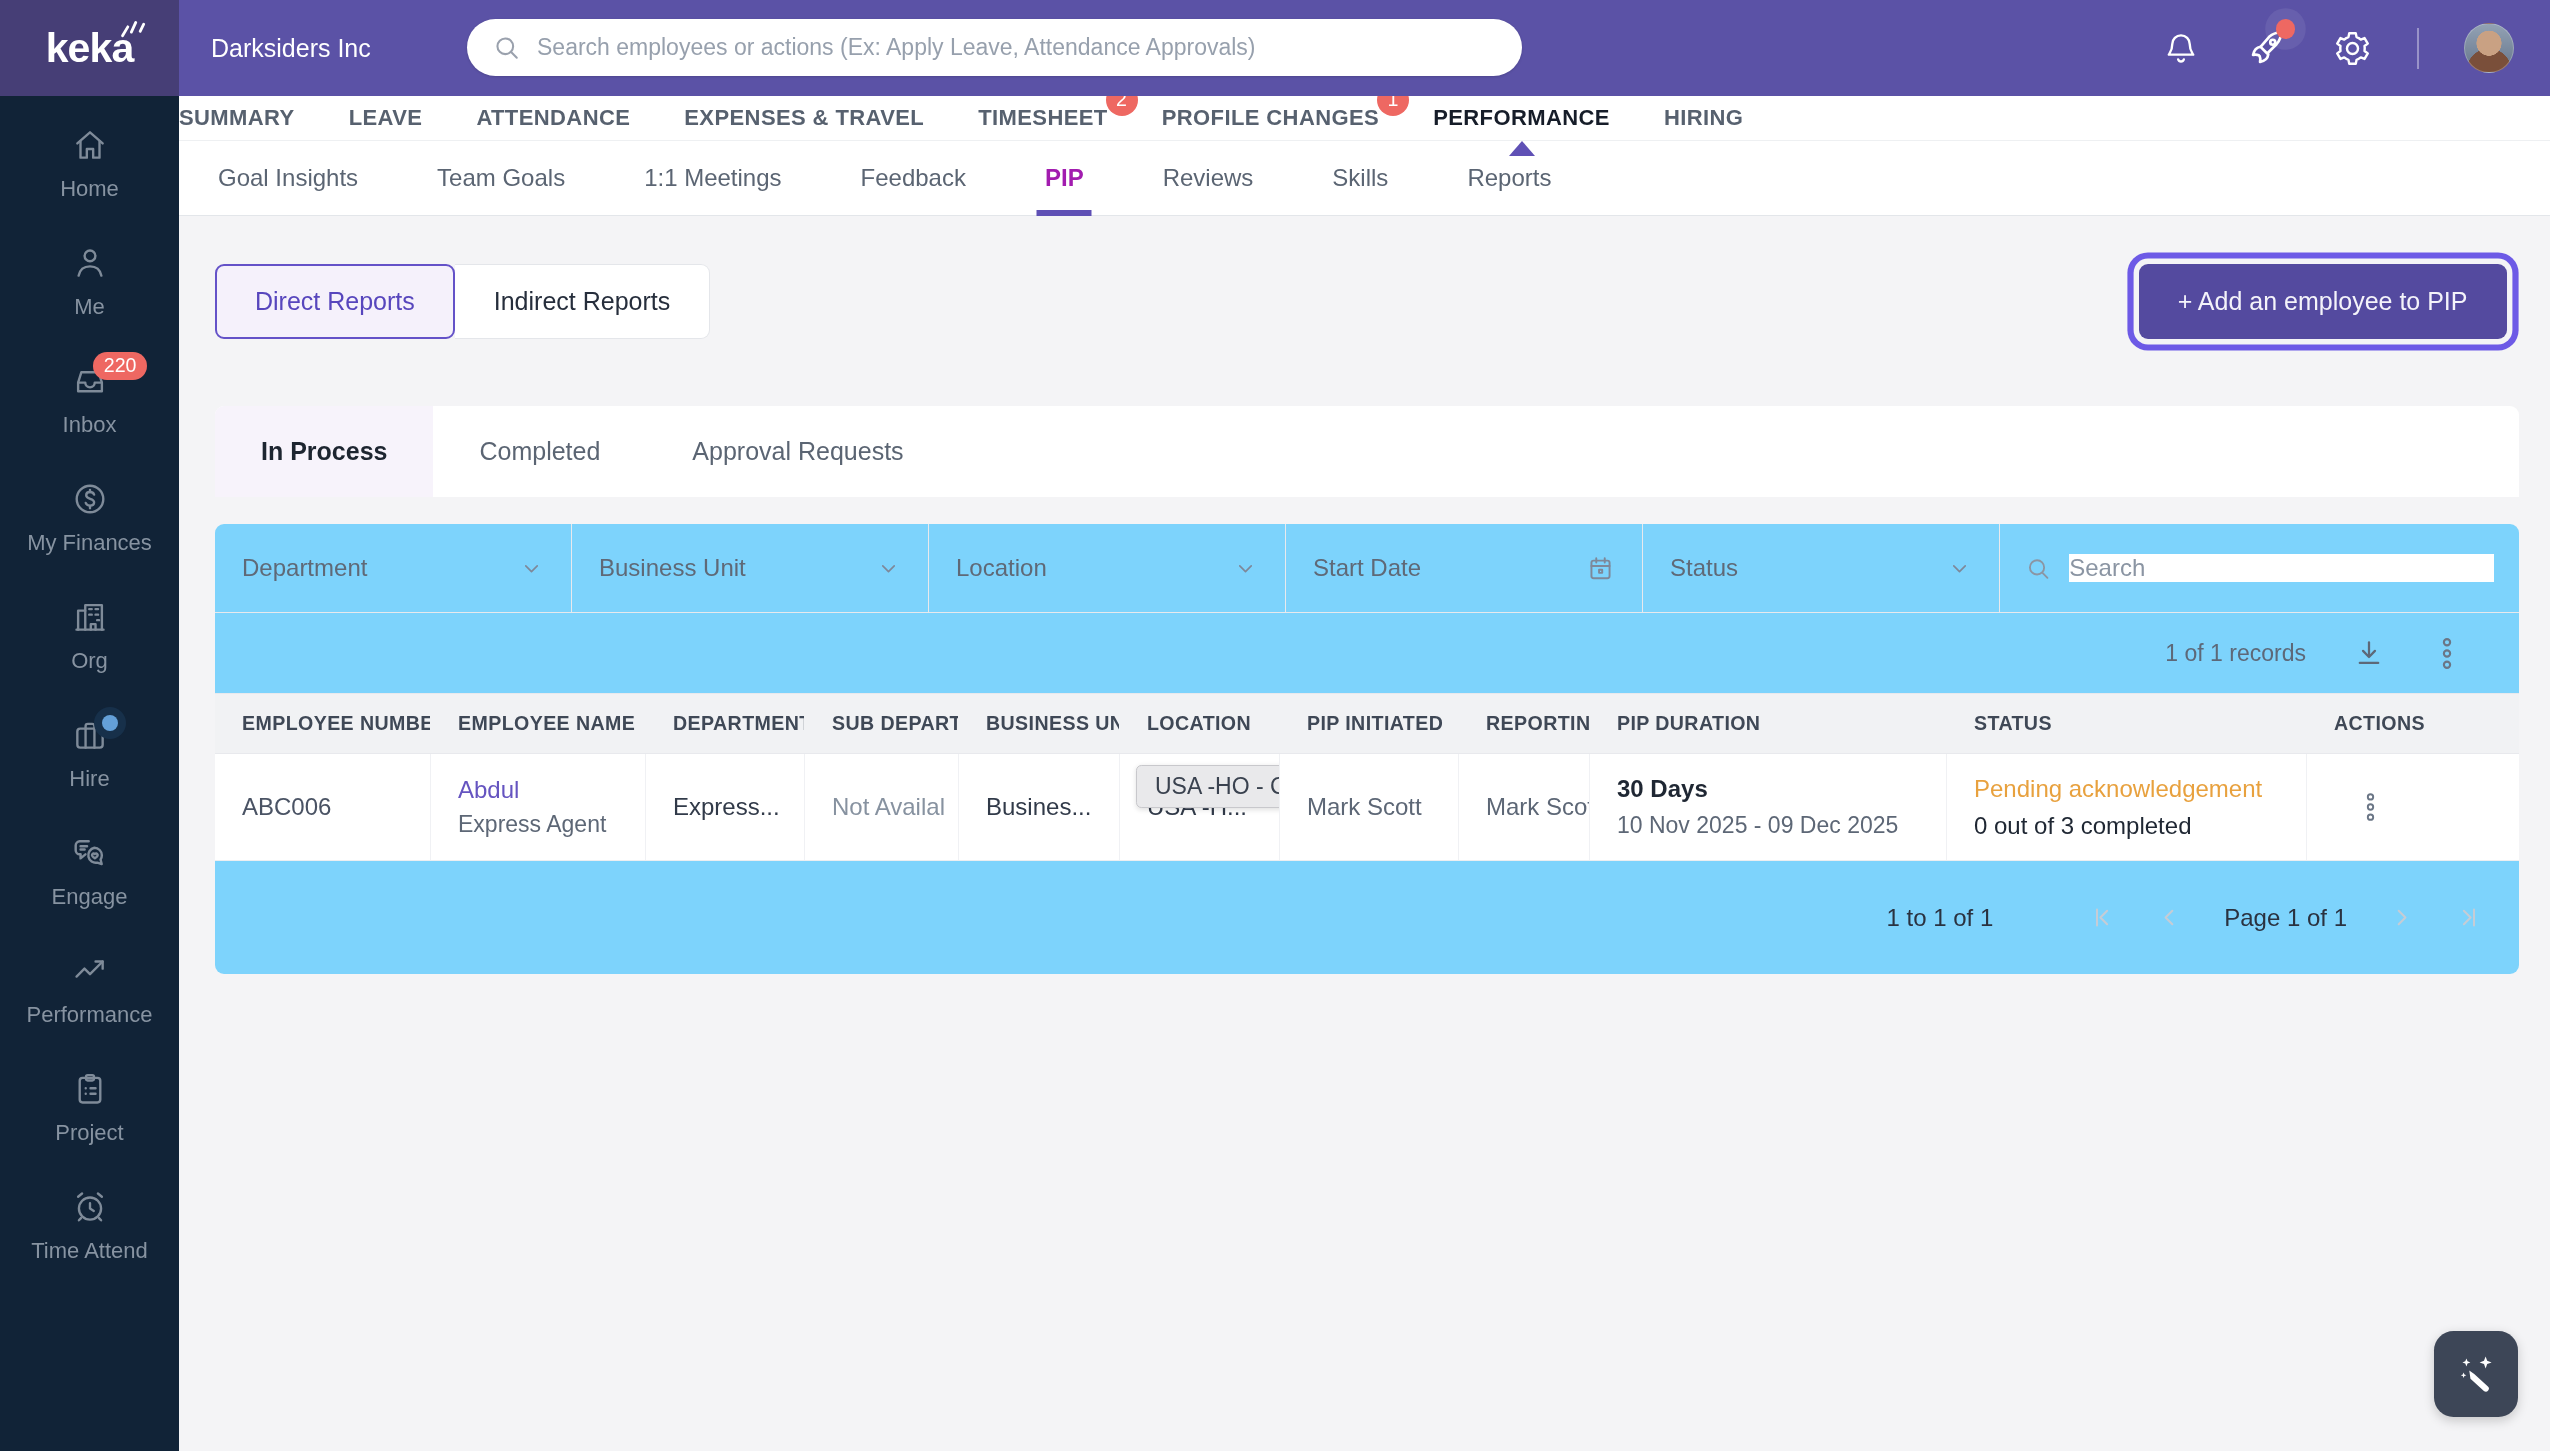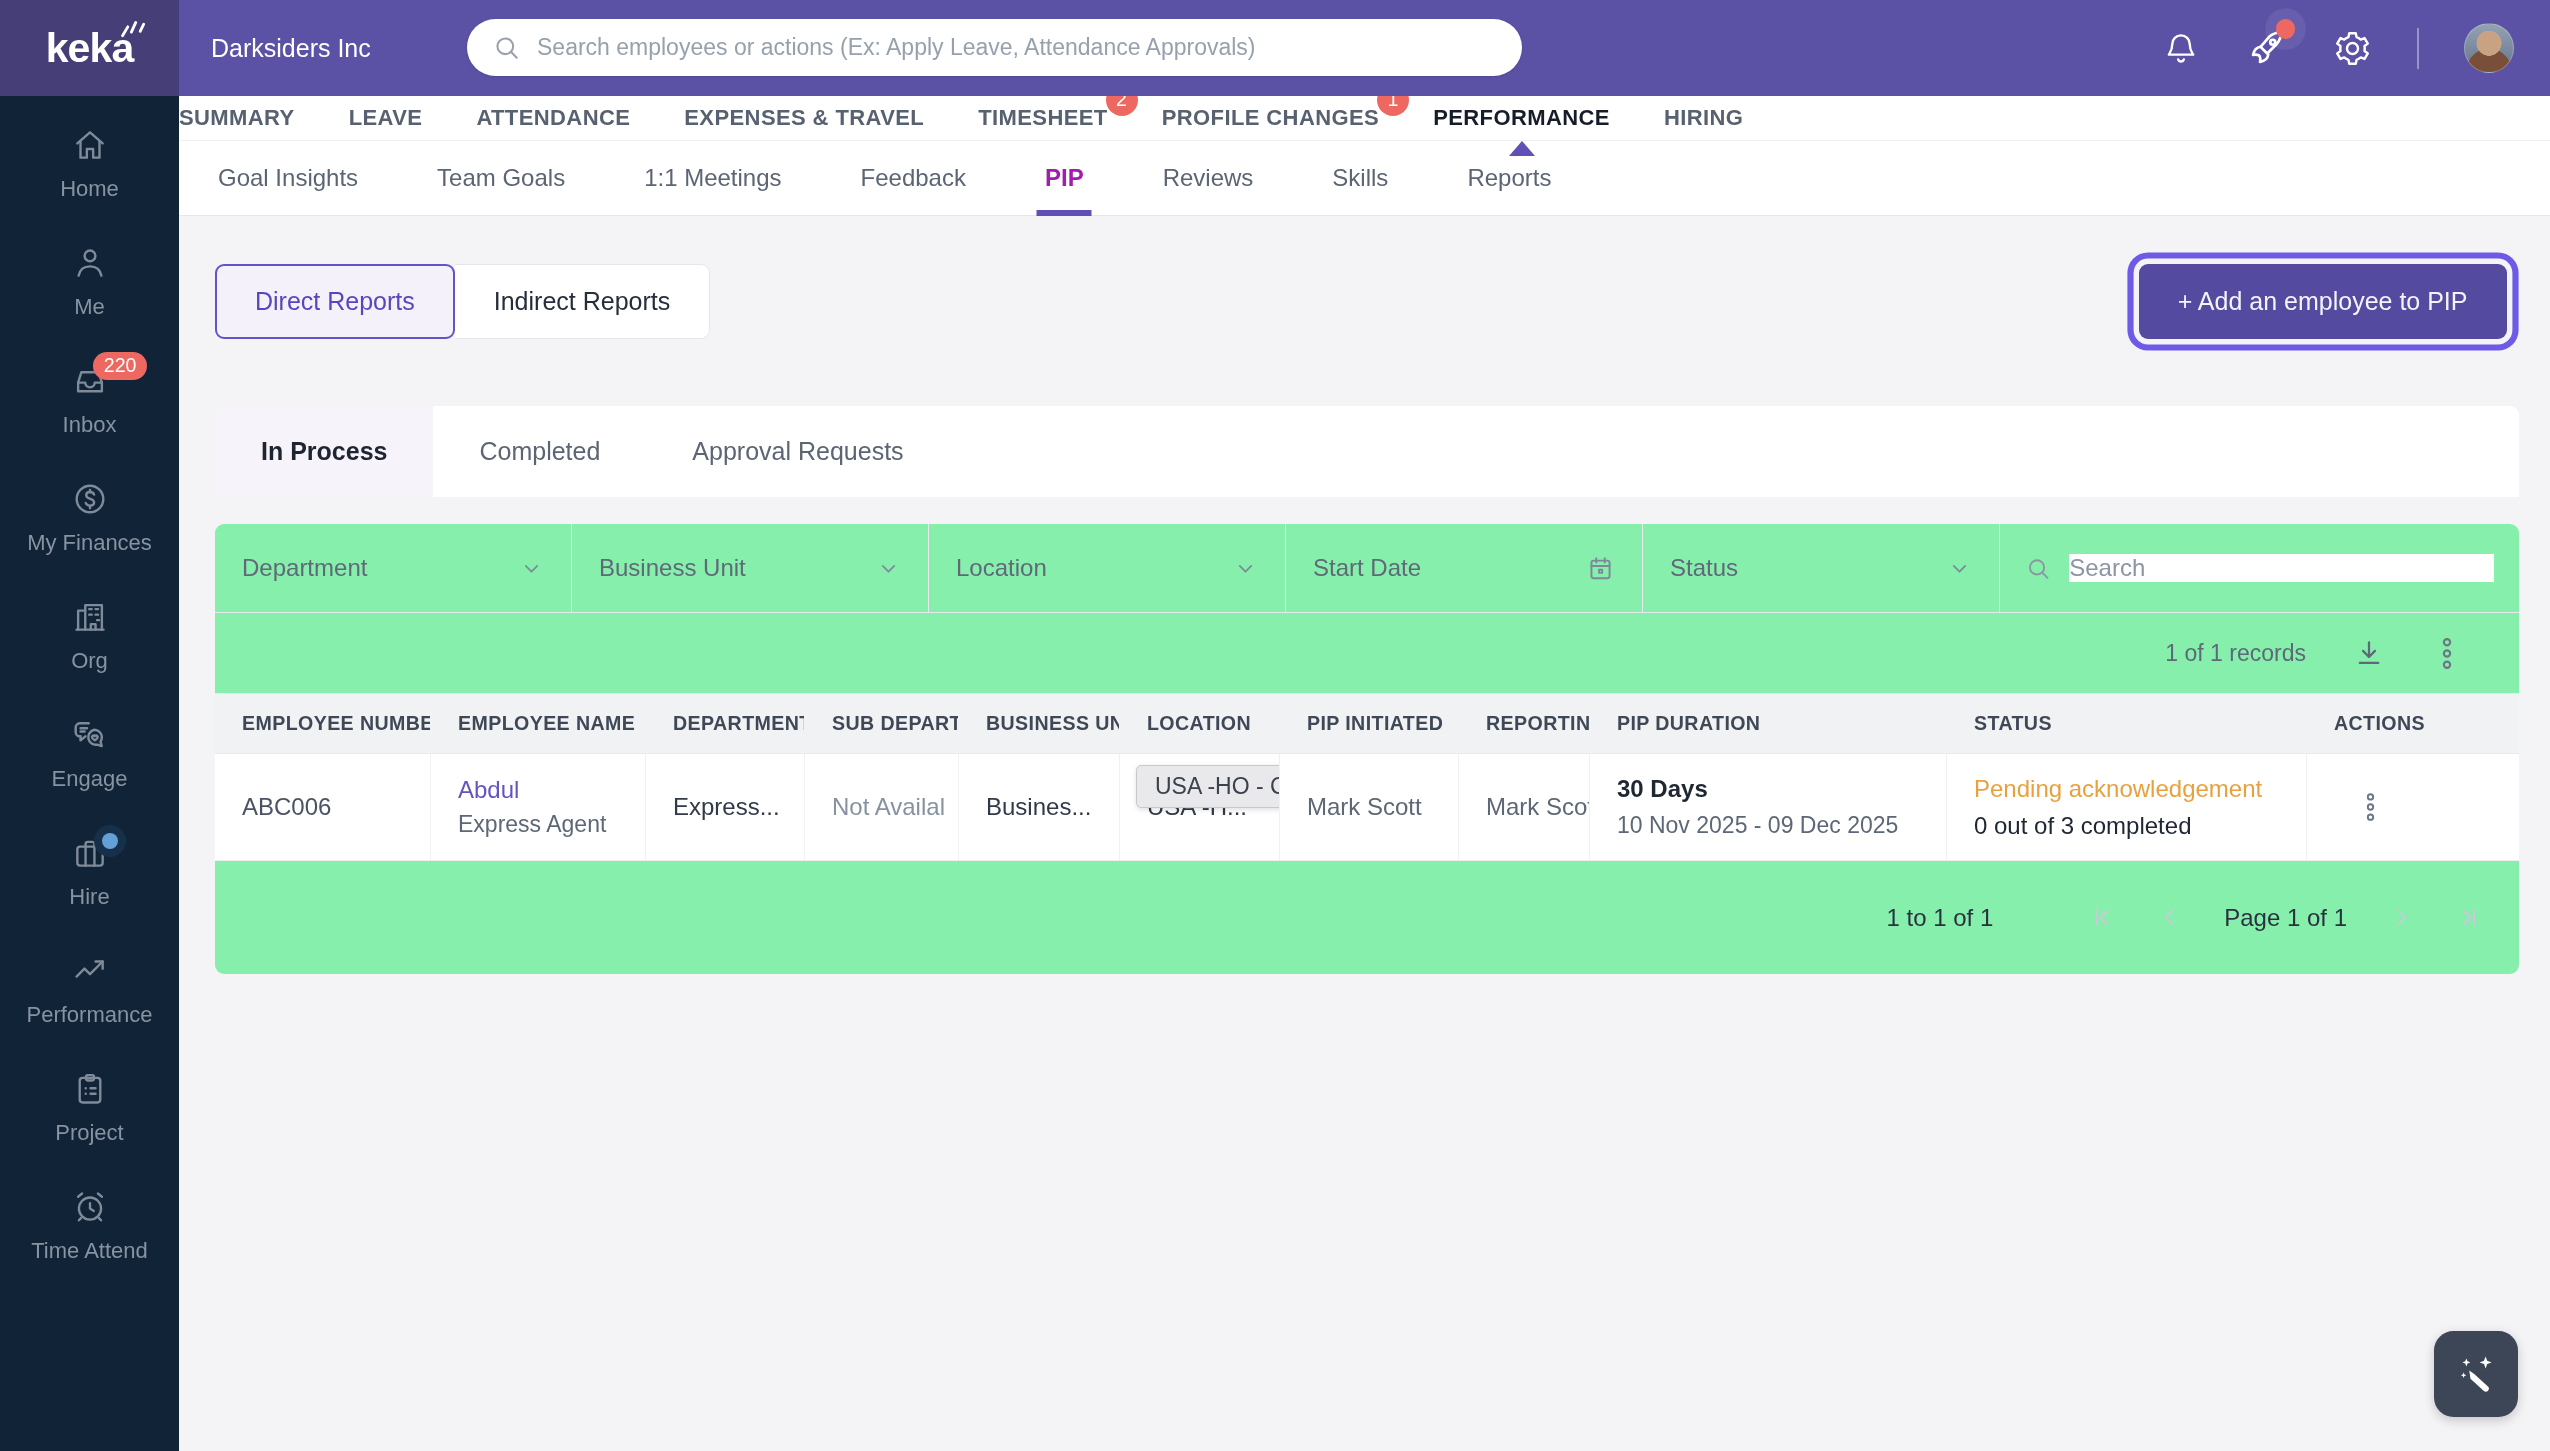--- a/index.html
+++ b/index.html
@@ -51,21 +51,21 @@
   .report-toggle { display:flex; height:75px; }
   .toggle-btn { display:flex; align-items:center; justify-content:center; font-size:25px; cursor:pointer; background:#fff; border:0.9px solid #e4e6ea; color:#262e3c; padding:0 39px; }
   .toggle-btn.right { border-radius:0 9px 9px 0; border-left:0; }
   .toggle-btn.activeT { border:2.7px solid #6452c8; background:#f5f1fb; color:#5746bd; border-radius:9px; padding:0 38px; }
   .add-btn { height:75px; background:#544a9f; color:#f4f3fa; font-size:25px; border:0; border-radius:9px; padding:0 39px; cursor:pointer; font-family:"Liberation Sans",sans-serif;
              box-shadow:0 0 0 5.4px #f4f4f6, 0 0 0 11.6px #6d5ae6; margin-right:12.5px; }
   .tabs-card { margin-top:57px; height:91px; background:#fff; border-radius:9px 9px 0 0; display:flex; align-items:stretch; }
   .status-tab { display:flex; align-items:center; padding:0 46px; font-size:25px; color:#5b6573; cursor:pointer; }
   .status-tab.activeS { background:#f7f3fb; color:#1d2530; font-weight:600; border-radius:9px 0 0 0; }
   .card-gap { height:27px; }
-  .table-card { background:#86efac; border-radius:9px; overflow:hidden; }
+  .table-card { background:#7dd3fc; border-radius:9px; overflow:hidden; }
 
   .filter-row { height:89px; display:flex; border-bottom:0.9px solid #e8e9ed; }
   .filter-cell { width:357px; flex:0 0 auto; border-right:0.9px solid #e8e9ed; display:flex; align-items:center; justify-content:space-between; padding:0 27px; cursor:pointer; }
   .filter-cell .flabel { font-size:24px; color:#5f6977; }
   .filter-search { flex:1 1 auto; display:flex; align-items:center; padding:0 25px; gap:18px; }
   .filter-search input { border:0; outline:none; font-size:24px; color:#3a4250; width:100%; font-family:"Liberation Sans",sans-serif; }
   .filter-search input::placeholder { color:#8b95a3; }
 
   .toolbar-row { height:80px; display:flex; align-items:center; justify-content:flex-end; gap:46px; padding-right:57px; }
   .records-txt { font-size:23px; color:#5d6878; }
@@ -178,36 +178,36 @@
     <svg width="38" height="38" viewBox="0 0 24 24" fill="none" stroke="currentColor" stroke-width="1.5" stroke-linecap="round" stroke-linejoin="round">
         <path d="M9 20V4.5H19.5V20"></path>
         <path d="M9 8H4.5V20"></path>
         <path d="M3.5 20h17"></path>
         <path d="M11.5 7h1.6 M15.5 7h1.6 M11.5 10.5h1.6 M15.5 10.5h1.6 M16.5 14h1.2"></path>
         <path d="M12.5 20v-3.5h3V20"></path>
       </svg>
     <span class="lbl">Org</span>
   </div>
   <div class="side-item">
+    <span class="side-dot"></span>
+    <svg width="38" height="38" viewBox="0 0 24 24" fill="none" stroke="currentColor" stroke-width="1.5" stroke-linecap="round" stroke-linejoin="round">
+        <rect x="4" y="8" width="16" height="12" rx="1.8"></rect>
+        <path d="M9.2 8V6.4A1.4 1.4 0 0 1 10.6 5h2.8a1.4 1.4 0 0 1 1.4 1.4V8"></path>
+        <path d="M9.2 8v12 M14.8 8v12"></path>
+      </svg>
+    <span class="lbl">Hire</span>
+  </div>
+  <div class="side-item">
     <svg width="39" height="39" viewBox="0 0 24 24" fill="none" stroke="currentColor" stroke-width="1.5" stroke-linecap="round" stroke-linejoin="round">
         <path d="M11.5 4.5H6A2.5 2.5 0 0 0 3.5 7v3A2.5 2.5 0 0 0 6 12.5h.5V15l3-2.5"></path>
         <path d="M6.5 7.5h4 M6.5 9.5h2.5"></path>
         <path d="M15 8.5a4.6 4.6 0 0 1 4.6 4.6c0 1-.3 1.9-.8 2.6l.7 2.8-2.7-.9a4.6 4.6 0 1 1-1.8-9.1z"></path>
         <path d="M13.6 12.7c.3-.8 1.2-1 1.7-.4.5-.6 1.4-.4 1.7.4.2.7-.4 1.4-1.7 2.2-1.3-.8-1.9-1.5-1.7-2.2z"></path>
       </svg>
     <span class="lbl">Engage</span>
-  </div>
-  <div class="side-item">
-    <span class="side-dot"></span>
-    <svg width="38" height="38" viewBox="0 0 24 24" fill="none" stroke="currentColor" stroke-width="1.5" stroke-linecap="round" stroke-linejoin="round">
-        <rect x="4" y="8" width="16" height="12" rx="1.8"></rect>
-        <path d="M9.2 8V6.4A1.4 1.4 0 0 1 10.6 5h2.8a1.4 1.4 0 0 1 1.4 1.4V8"></path>
-        <path d="M9.2 8v12 M14.8 8v12"></path>
-      </svg>
-    <span class="lbl">Hire</span>
   </div>
   <div class="side-item">
     <svg width="38" height="38" viewBox="0 0 24 24" fill="none" stroke="currentColor" stroke-width="1.5" stroke-linecap="round" stroke-linejoin="round">
         <path d="M3.5 15.5l5-5 3.5 3.5 8-8"></path>
         <path d="M15.5 6H20v4.5"></path>
       </svg>
     <span class="lbl">Performance</span>
   </div>
   <div class="side-item">
     <svg width="38" height="38" viewBox="0 0 24 24" fill="none" stroke="currentColor" stroke-width="1.5" stroke-linecap="round" stroke-linejoin="round">

